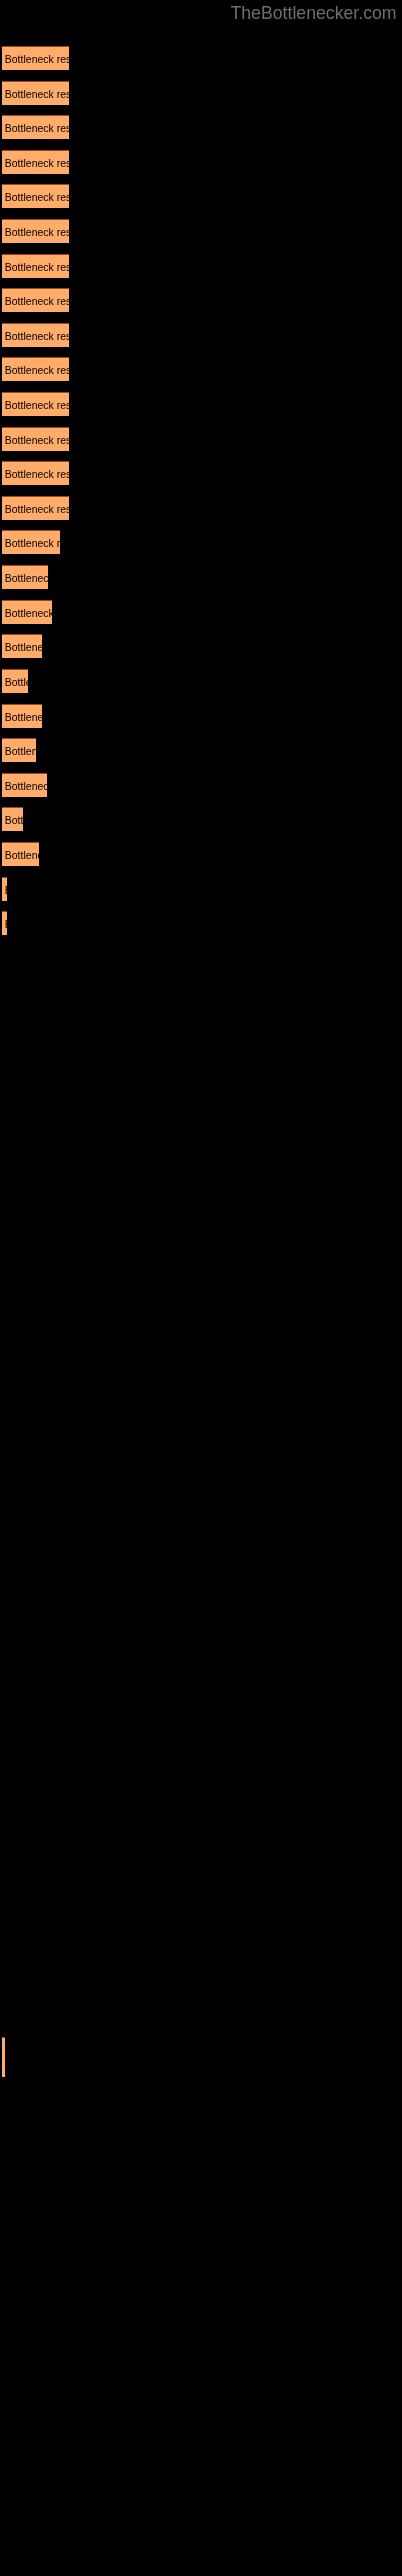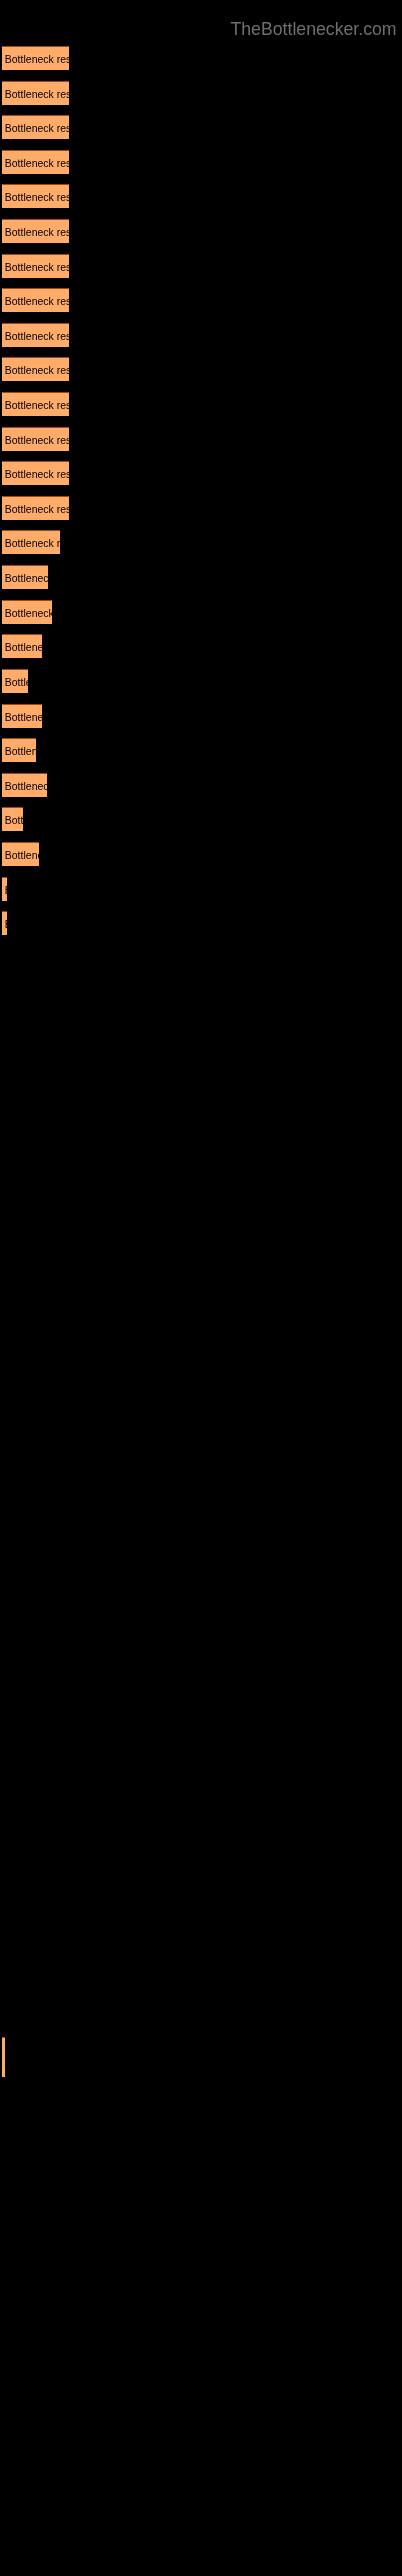--- a/index.html
+++ b/index.html
@@ -16,21 +16,21 @@
   }
   #page-root {
     position: relative;
     width: 403px;
     height: 2576px;
     background: #000000;
   }
   .site-title {
     position: absolute;
     right: 6.4px;
-    top: 19px;
+    top: 3px;
     font-size: 17.7px;
     line-height: 21px;
     color: #6e6e6e;
     font-family: "Liberation Sans", sans-serif;
     letter-spacing: 0px;
     white-space: nowrap;
     text-align: right;
   }
   .chart-area {
     position: absolute;

